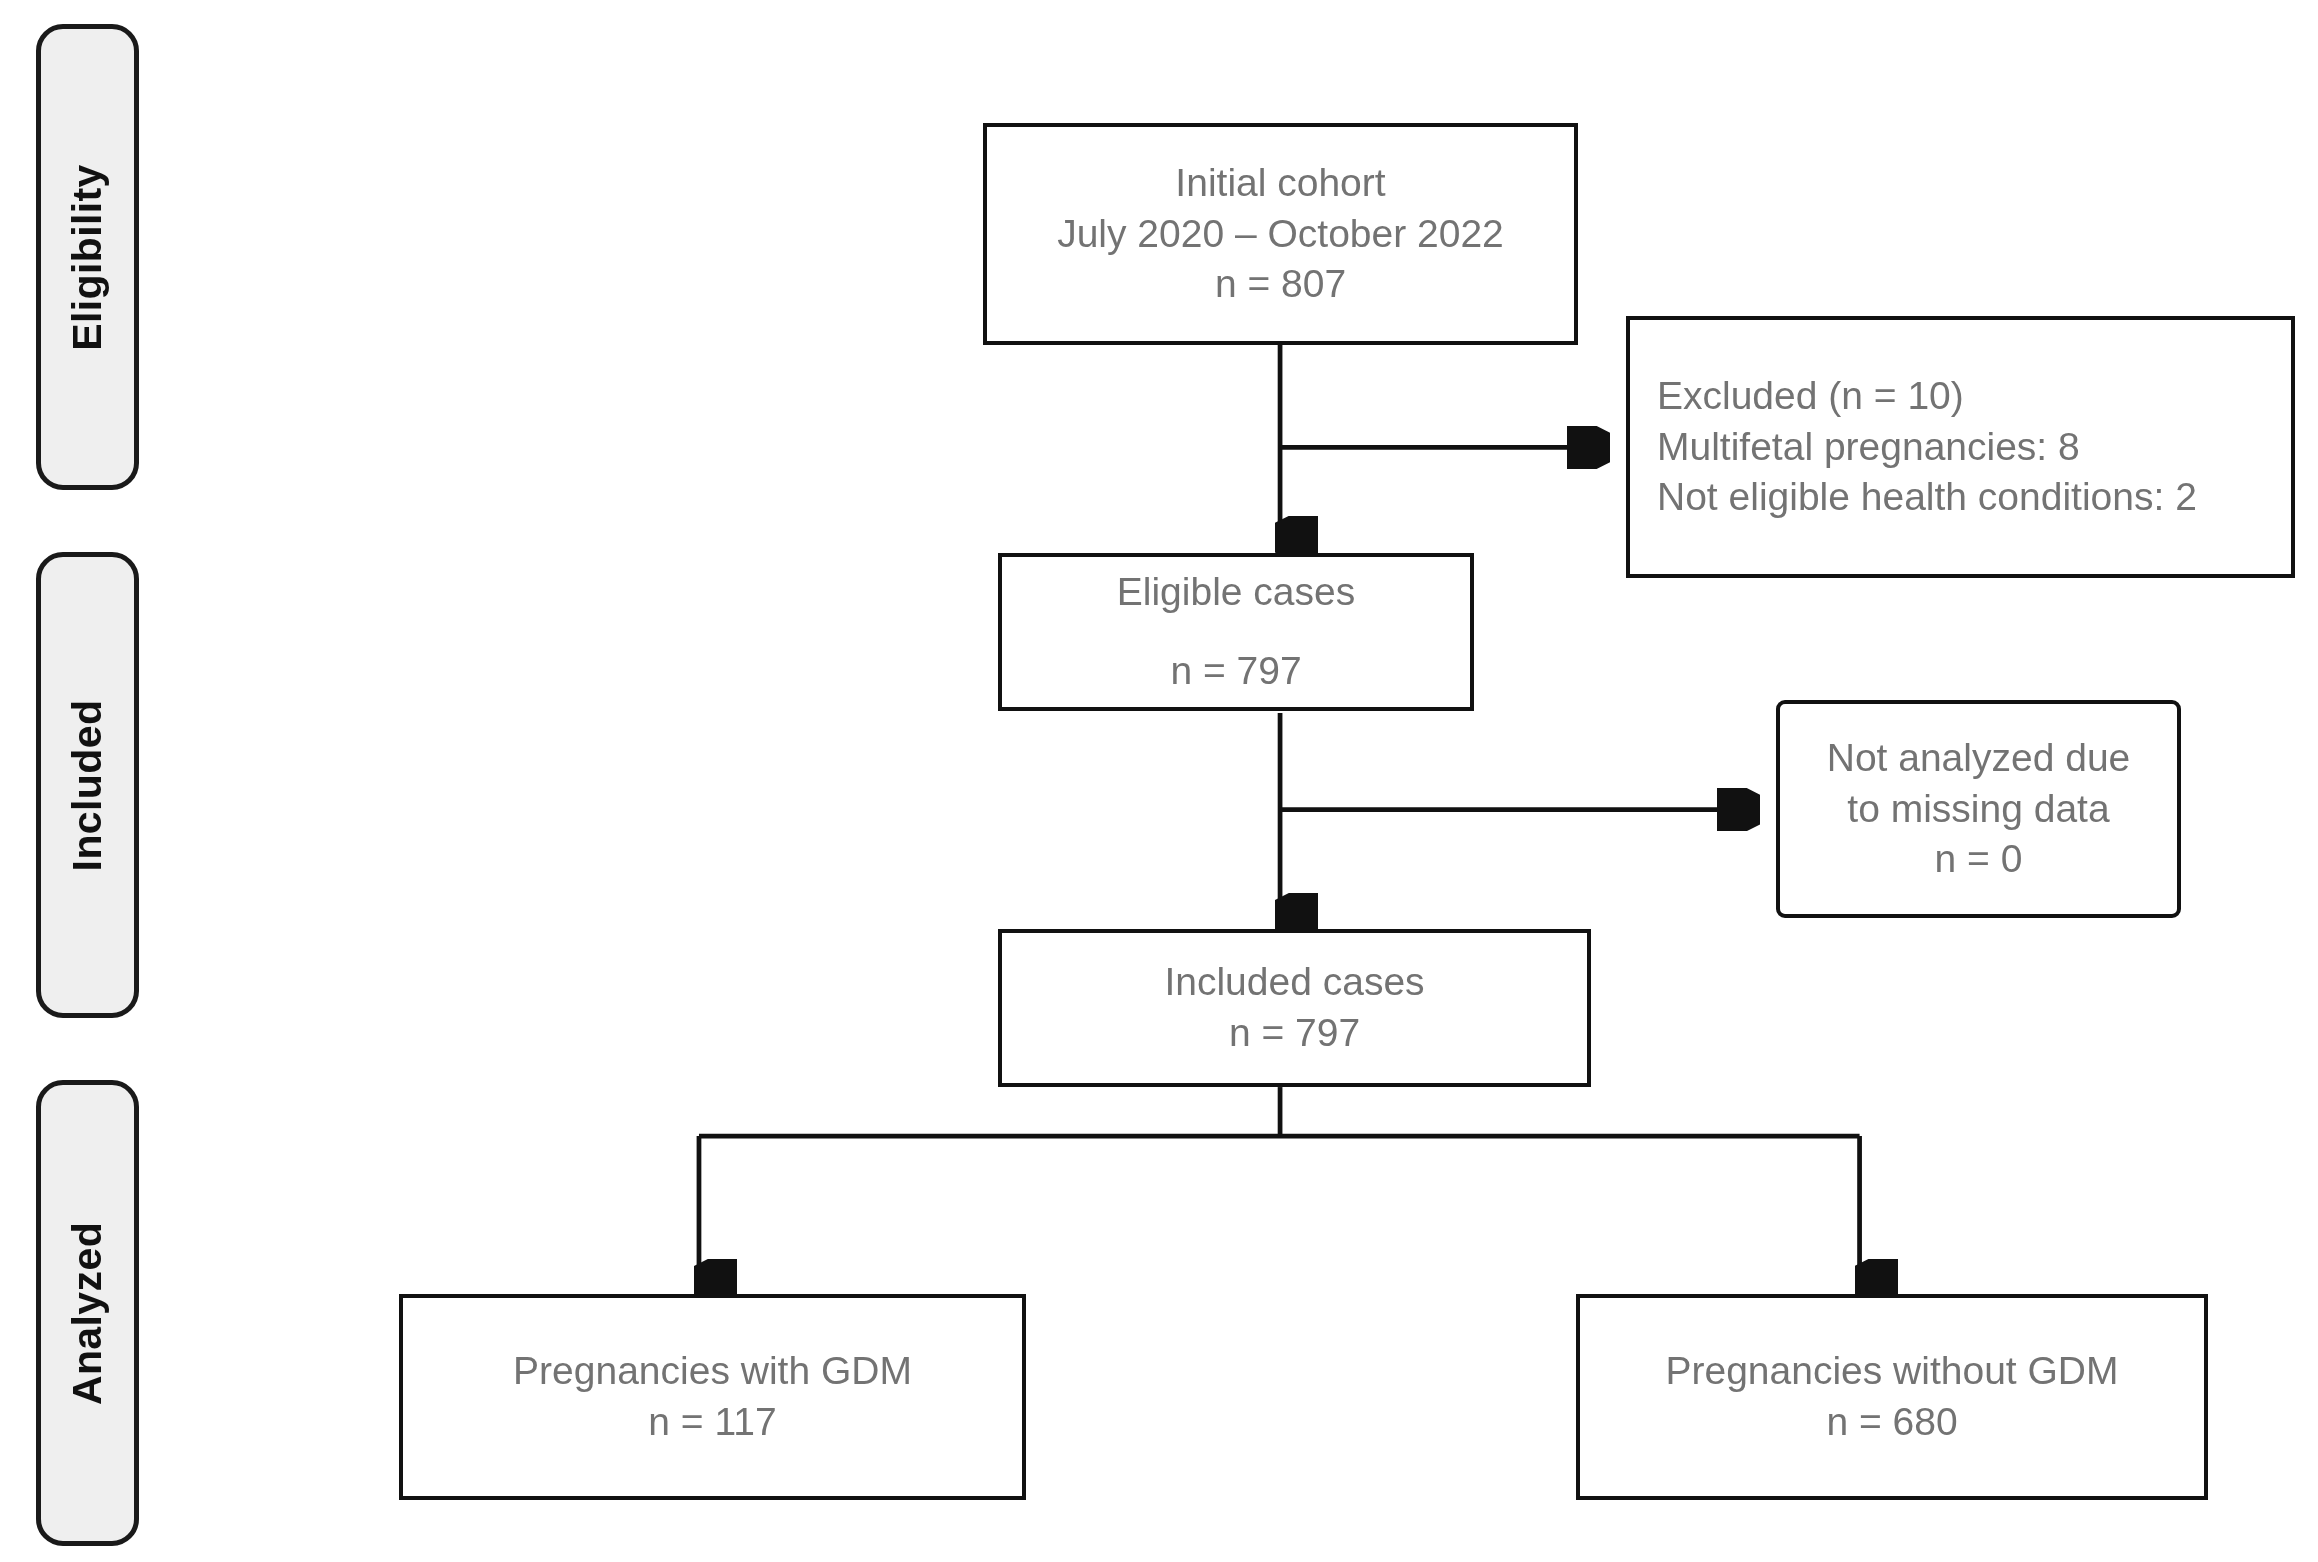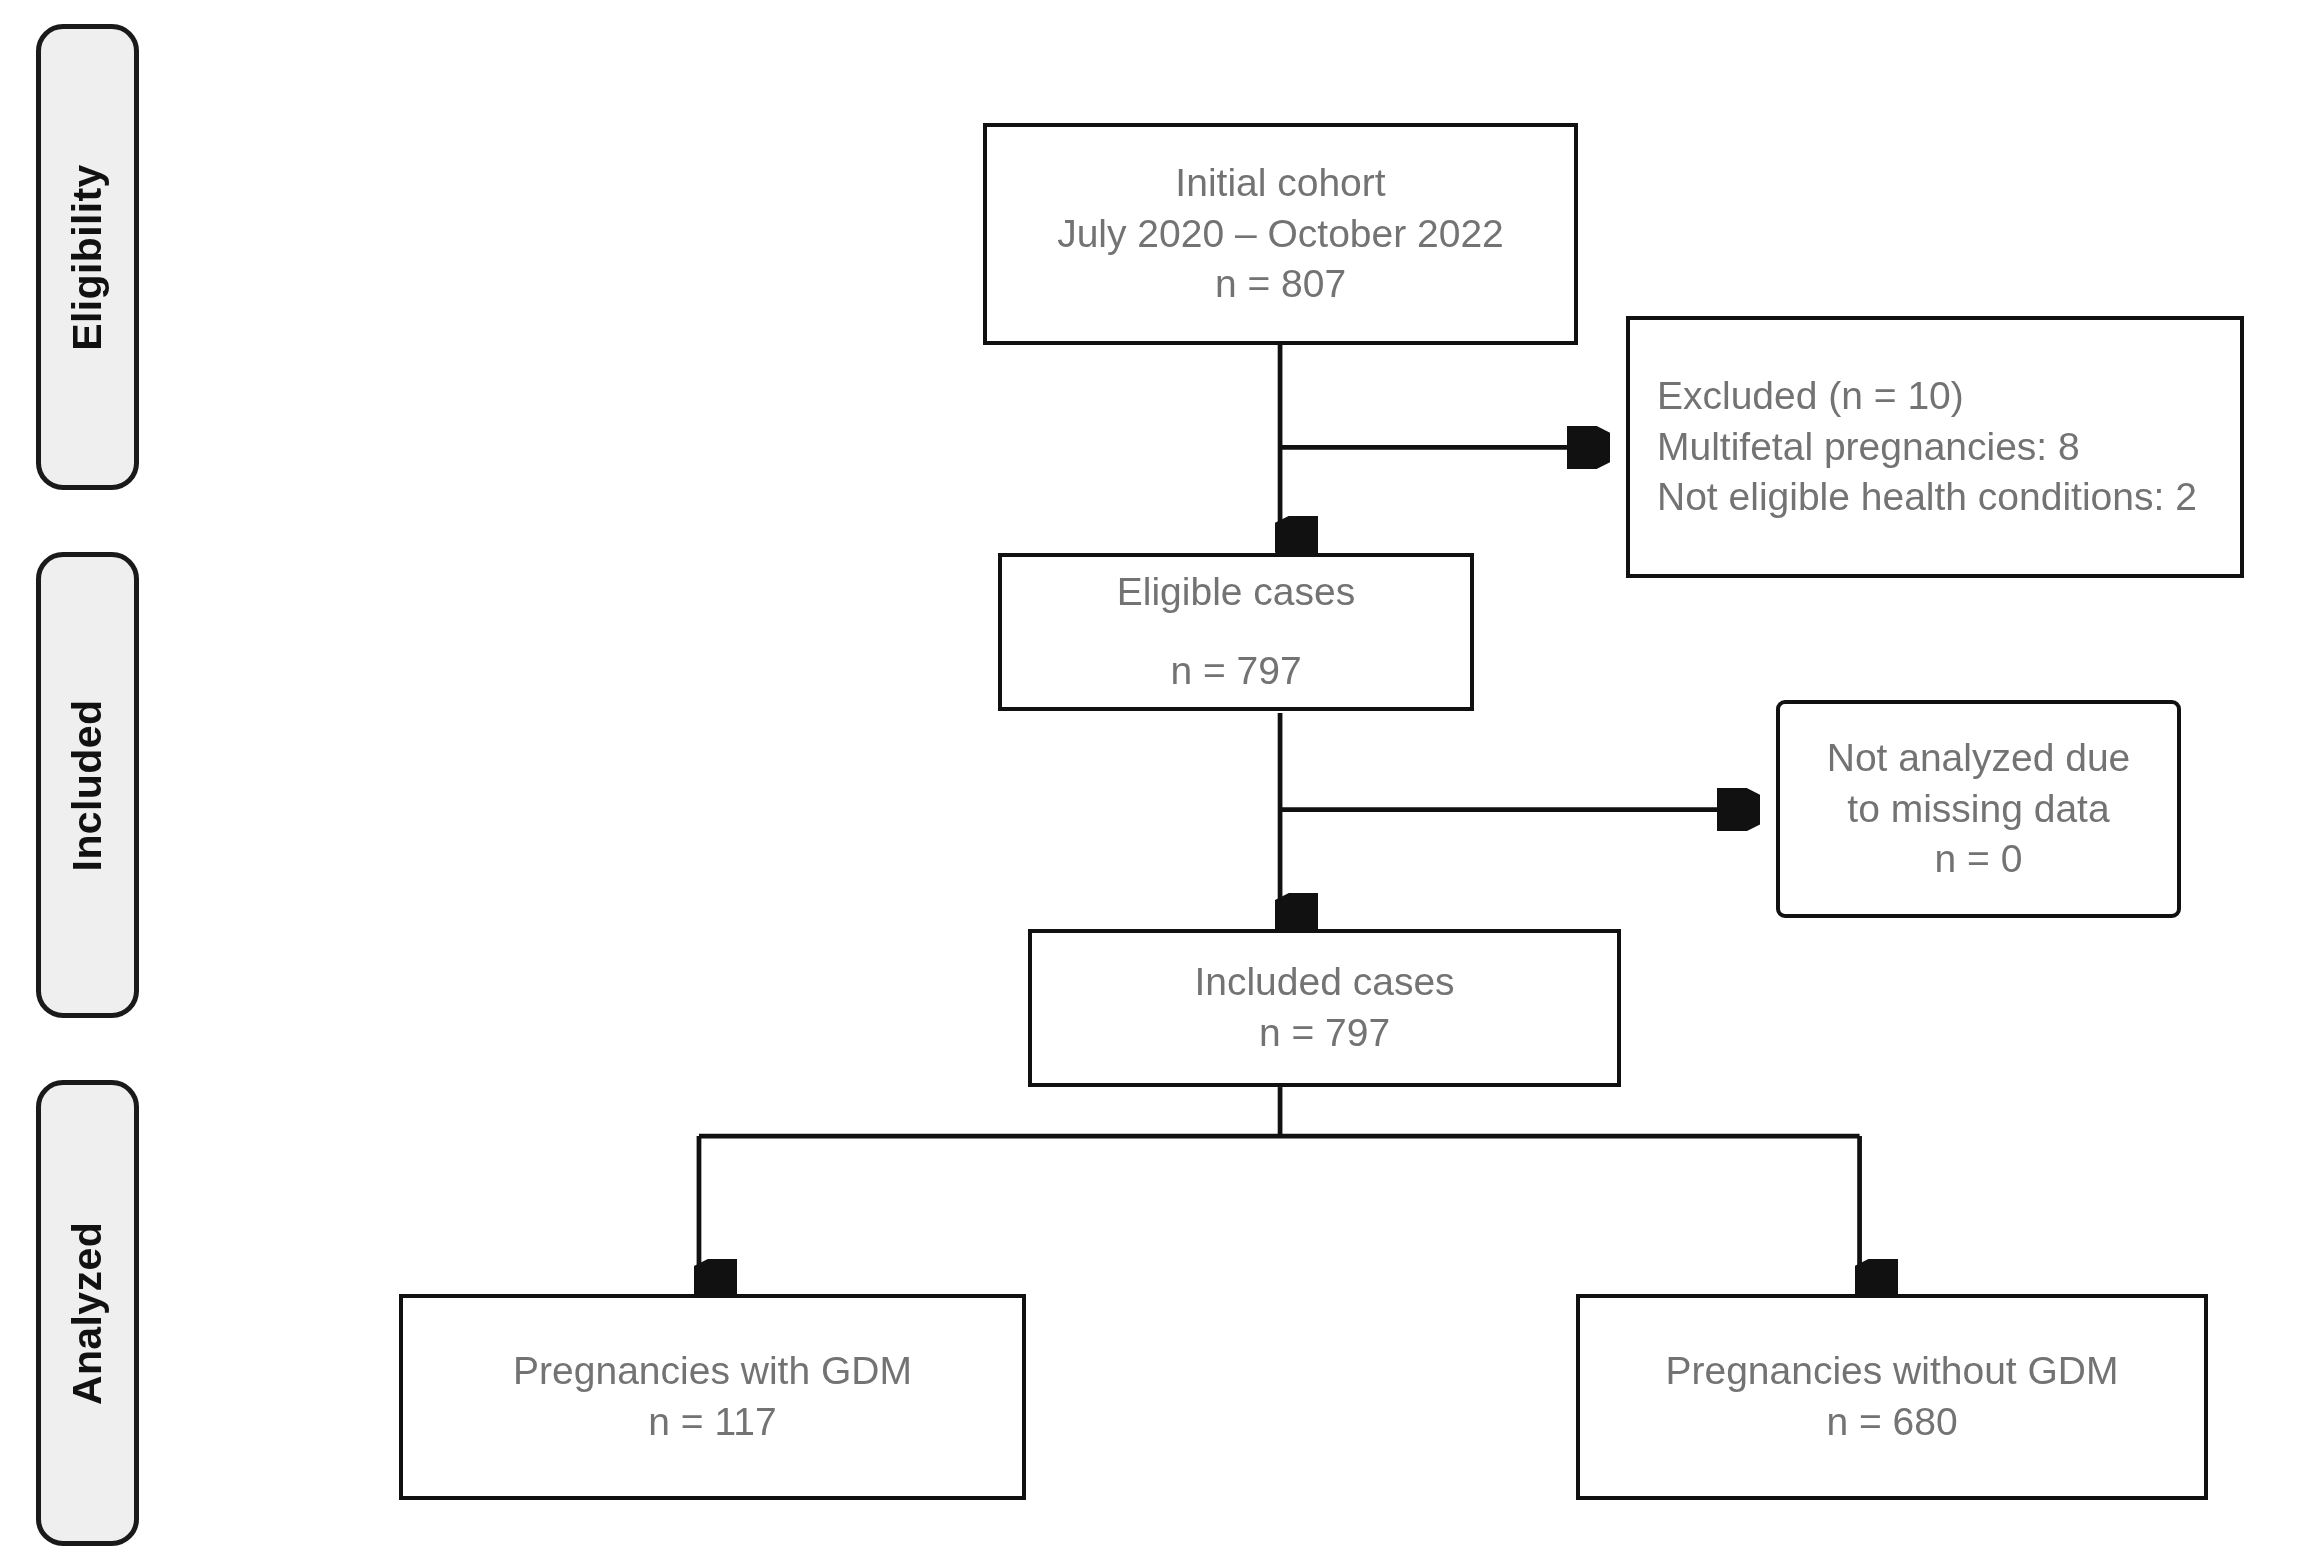--- a/index.html
+++ b/index.html
@@ -117,38 +117,38 @@
   <div class="stage-pill" style="left:36px; top:1080px; width:103px; height:466px;">
     <span class="stage-pill-text">Analyzed</span>
   </div>
 
   <div class="flow-box" style="left:983px; top:123px; width:595px; height:222px;">
     <div class="flow-line">Initial cohort</div>
     <div class="flow-line">July 2020 – October 2022</div>
     <div class="flow-line">n = 807</div>
   </div>
 
-  <div class="flow-box align-left" style="left:1626px; top:316px; width:618px; height:262px;">
+  <div class="flow-box align-left" style="left:1626px; top:316px; width:669px; height:262px;">
     <div class="flow-line">Excluded (n = 10)</div>
     <div class="flow-line">Multifetal pregnancies: 8</div>
     <div class="flow-line">Not eligible health conditions: 2</div>
   </div>
 
   <div class="flow-box" style="left:998px; top:553px; width:476px; height:158px;gap:28px;">
     <div class="flow-line">Eligible cases</div>
     <div class="flow-line">n = 797</div>
   </div>
 
   <div class="flow-box" style="left:1776px; top:700px; width:405px; height:218px;border-radius:9px;">
     <div class="flow-line">Not analyzed due</div>
     <div class="flow-line">to missing data</div>
     <div class="flow-line">n = 0</div>
   </div>
 
-  <div class="flow-box" style="left:998px; top:929px; width:593px; height:158px;margin-left:30px;">
+  <div class="flow-box" style="left:998px; top:929px; width:593px; height:158px;">
     <div class="flow-line">Included cases</div>
     <div class="flow-line">n = 797</div>
   </div>
 
   <div class="flow-box" style="left:399px; top:1294px; width:627px; height:206px;">
     <div class="flow-line">Pregnancies with GDM</div>
     <div class="flow-line">n = 117</div>
   </div>
 
   <div class="flow-box" style="left:1576px; top:1294px; width:632px; height:206px;">

